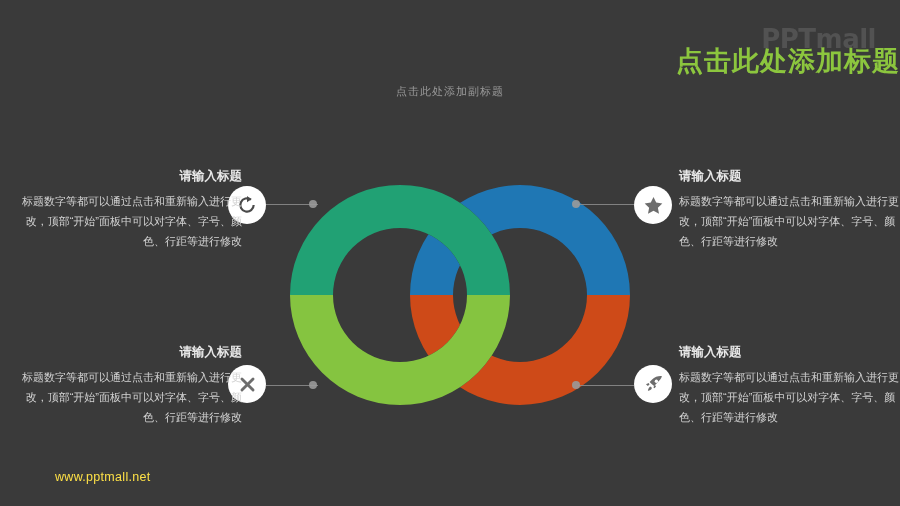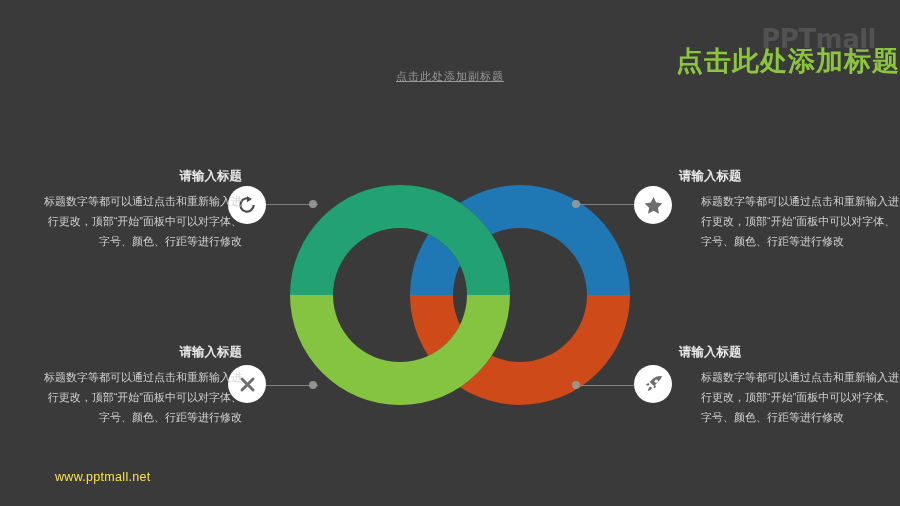--- a/index.html
+++ b/index.html
@@ -27,27 +27,26 @@
     text-align: right;
     font-size: 27px;
     font-weight: bold;
     color: #8cc63e;
     letter-spacing: 1px;
     line-height: 34px;
   }
   #subtitle {
     position: absolute;
     left: 0;
-    top: 69px;
+    top: 84px;
     width: 900px;
     text-align: center;
     font-size: 11px;
     color: #9a9a9a;
     letter-spacing: 1px;
-    text-decoration: underline;
   }
   #logo {
     position: absolute;
     right: 24px;
     top: 24px;
     font-size: 26px;
     font-weight: bold;
     color: #525252;
     letter-spacing: -0.5px;
     font-family: "DejaVu Sans", sans-serif;
@@ -107,21 +106,20 @@
     font-weight: bold;
     color: #e8e8e8;
     margin-bottom: 7px;
     line-height: 16px;
     font-family: Liberation Serif, serif;
   }
   .block .b-body {
     font-size: 11px;
     color: #d2d2d2;
     line-height: 20px;
-    margin-left: 22px;
   }
   .block.right-align { text-align: right; }
   .block.left-align  { text-align: left; }
 </style>
 </head>
 <body>
 
 <div id="slide">
 
   <div id="logo">PPTmall</div>

